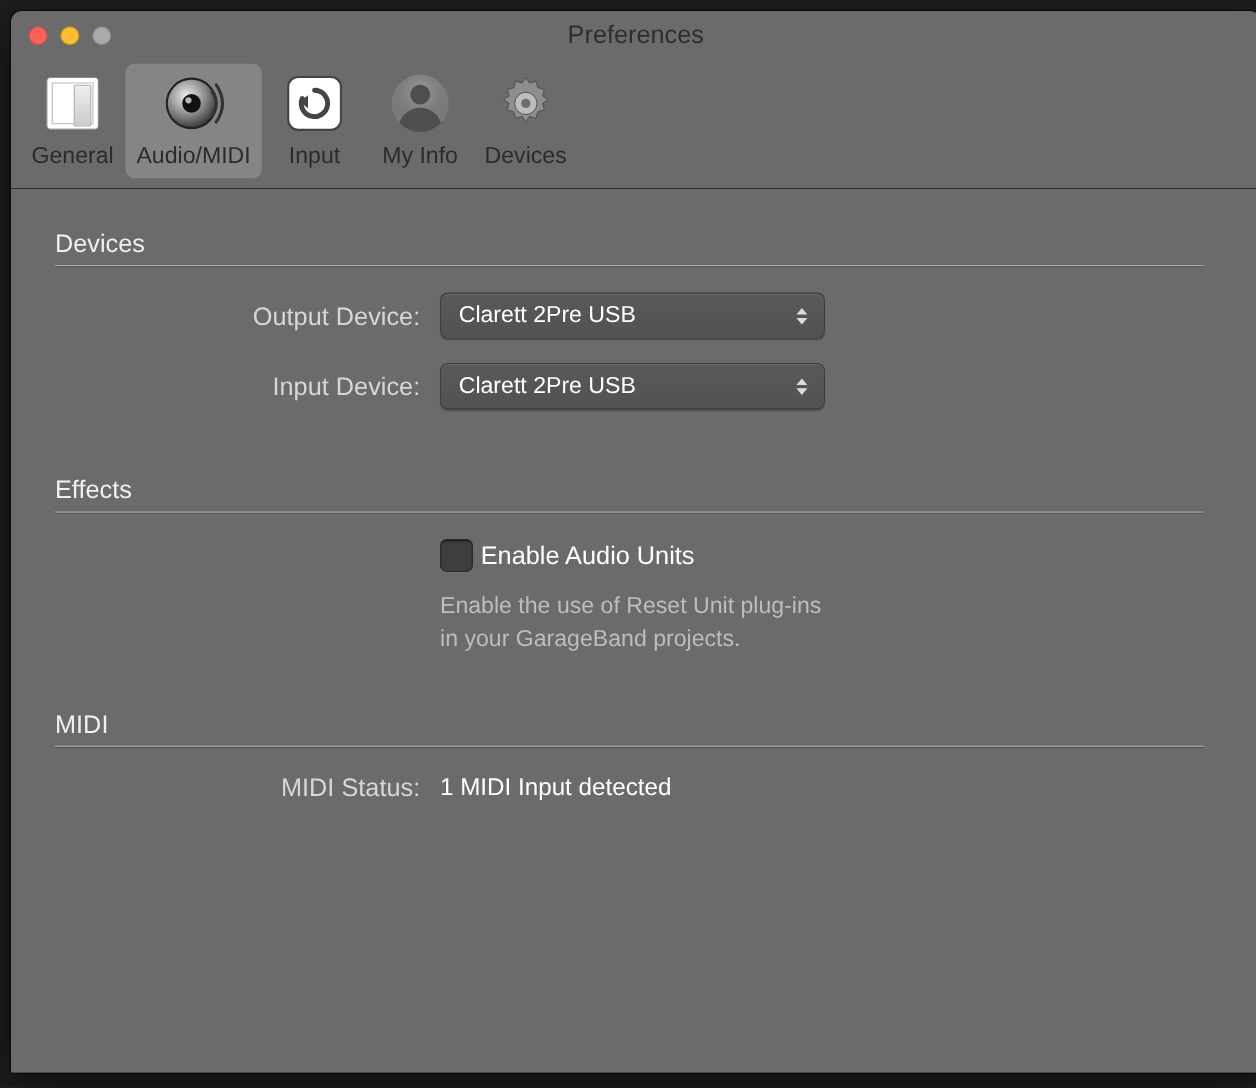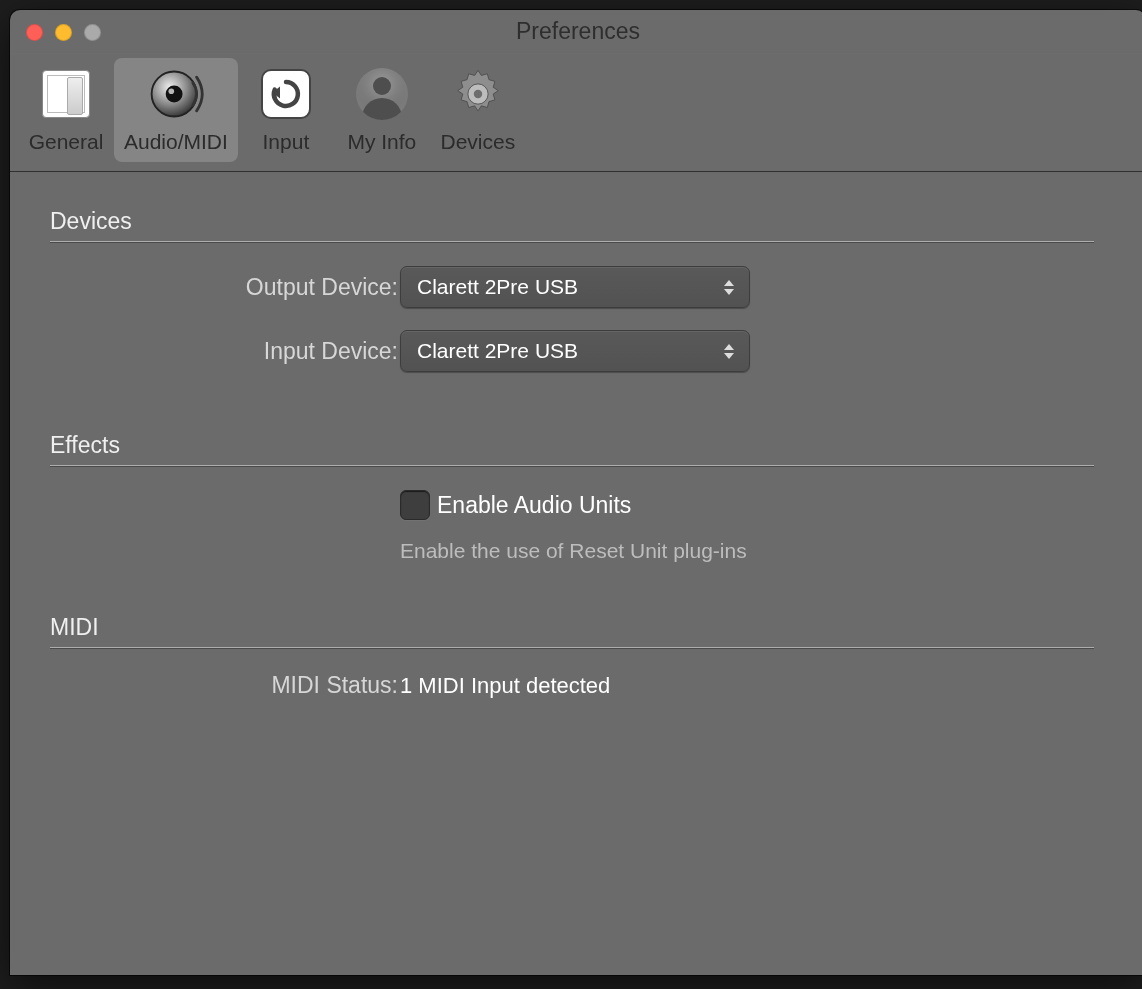--- a/index.html
+++ b/index.html
@@ -102,21 +102,21 @@
     margin-top: 4px;
   }
   .row {
     display: flex;
     align-items: center;
     margin-bottom: 22px;
   }
   .label-col {
     width: 350px;
     text-align: right;
-    padding-right: 2px;
+    padding-right: 18px;
     font-size: 23px;
     color: #d7d7d7;
   }
   .field-col { flex: 1; }
   .select {
     width: 350px;
     height: 42px;
     background: linear-gradient(#595959,#525252);
     border: 1px solid #3d3d3d;
     border-radius: 7px;
@@ -311,20 +311,21 @@
 
     <div class="row" style="margin-bottom:10px;">
       <div class="label-col"></div>
       <div class="field-col">
         <div class="checkbox-row">
           <div class="checkbox"></div>
           <div class="checkbox-label">Enable Audio Units</div>
         </div>
         <div class="desc">
           <div>Enable the use of Reset Unit plug-ins</div>
+          <div>in your GarageBand projects.</div>
         </div>
       </div>
     </div>
 
     <div class="section-gap"></div>
 
     <div class="section-header">MIDI</div>
     <div class="hr"></div>
 
     <div class="row" style="margin-bottom:22px;">

